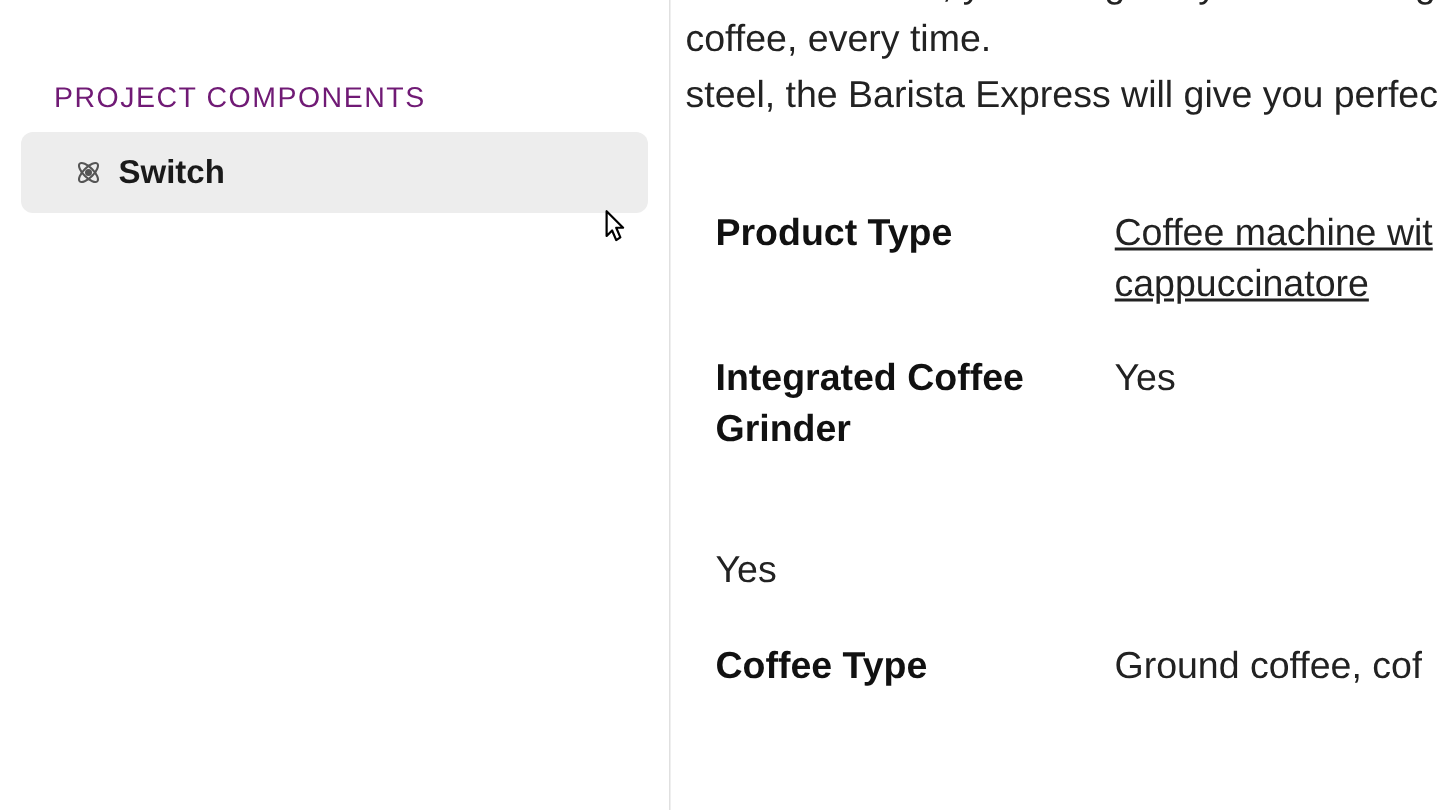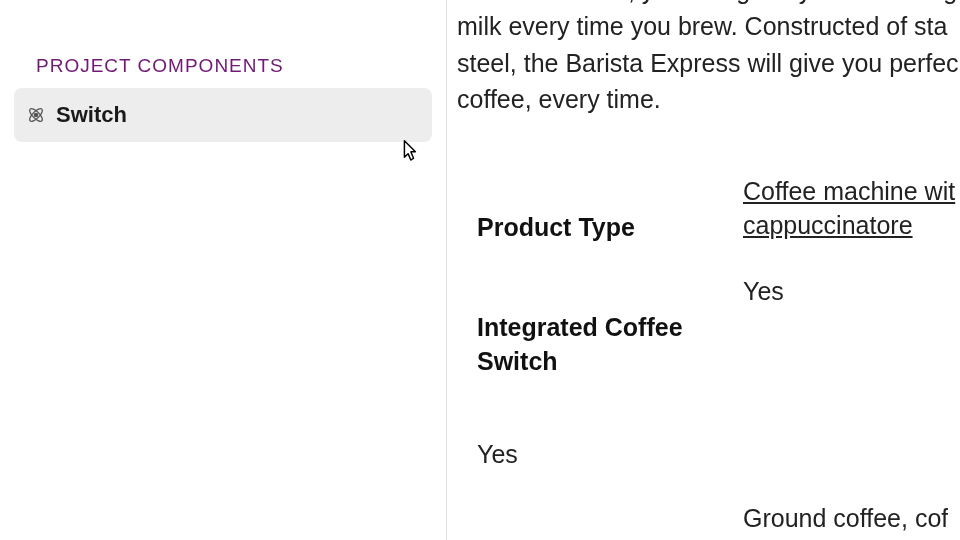--- a/index.html
+++ b/index.html
@@ -30,21 +30,21 @@
     margin-bottom: 11px;
     font-weight: 400;
   }
   .sidebar-item {
     display: flex;
     align-items: center;
     gap: 10px;
     background: #ededed;
     border-radius: 8px;
     margin: 0 14px;
-    padding: 14px 18px 14px 12px;
+    padding: 14px 18px 14px 35px;
     cursor: pointer;
     position: relative;
   }
   .sidebar-item .icon {
     display: inline-flex;
     width: 20px;
     height: 20px;
     color: #555;
   }
   .sidebar-item .label {
@@ -75,21 +75,20 @@
     margin-bottom: 30px;
     align-items: flex-start;
   }
   .spec-label {
     font-size: 25px;
     font-weight: 700;
     width: 266px;
     flex-shrink: 0;
     color: #111;
     line-height: 1.35;
-    margin-top: 36px;
   }
   .spec-value {
     font-size: 25px;
     color: #222;
     line-height: 1.35;
     white-space: nowrap;
     overflow: hidden;
   }
   .cursor {
     position: absolute;
@@ -115,32 +114,31 @@
           <ellipse cx="12" cy="12" rx="10" ry="4" transform="rotate(-45 12 12)"></ellipse>
         </svg>
       </span>
       <span class="label">Switch</span>
     </div>
   </aside>
 
   <main class="main">
     <div class="description">
       <span class="line">and milk frother, you can grind your beans rig</span>
-      <span class="line">milk every time you brew. Constructed of sta</span>
+      <span class="line">coffee, every time.</span>
       <span class="line">steel, the Barista Express will give you perfec</span>
-      <span class="line">coffee, every time.</span>
     </div>
 
     <div class="specs">
       <div class="spec-row">
         <div class="spec-label">Product Type</div>
         <div class="spec-value" style="white-space:normal;text-decoration:underline;">Coffee machine wit cappuccinatore</div>
       </div>
       <div class="spec-row">
-        <div class="spec-label">Integrated Coffee Switch</div>
+        <div class="spec-label">Integrated Coffee Grinder</div>
         <div class="spec-value">Yes</div>
       </div>
       <div class="spec-row">
       </div>
       <div class="spec-row">
         <div class="spec-value">Yes</div>
       </div>
       <div class="spec-row" style="margin-bottom:0;">
         <div class="spec-label">Coffee Type</div>
         <div class="spec-value">Ground coffee, cof</div>

